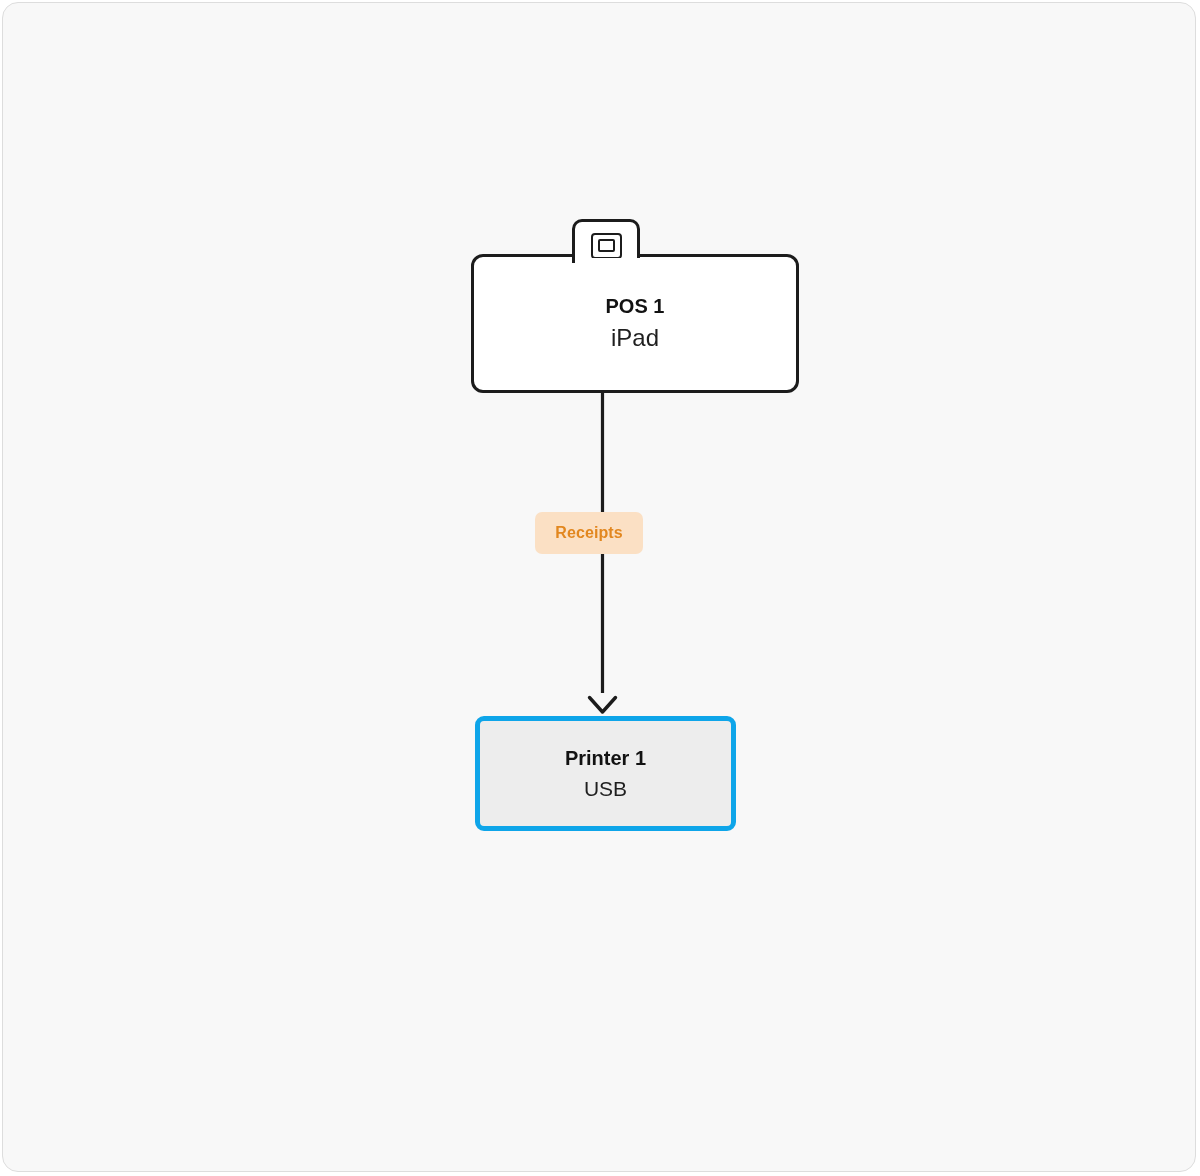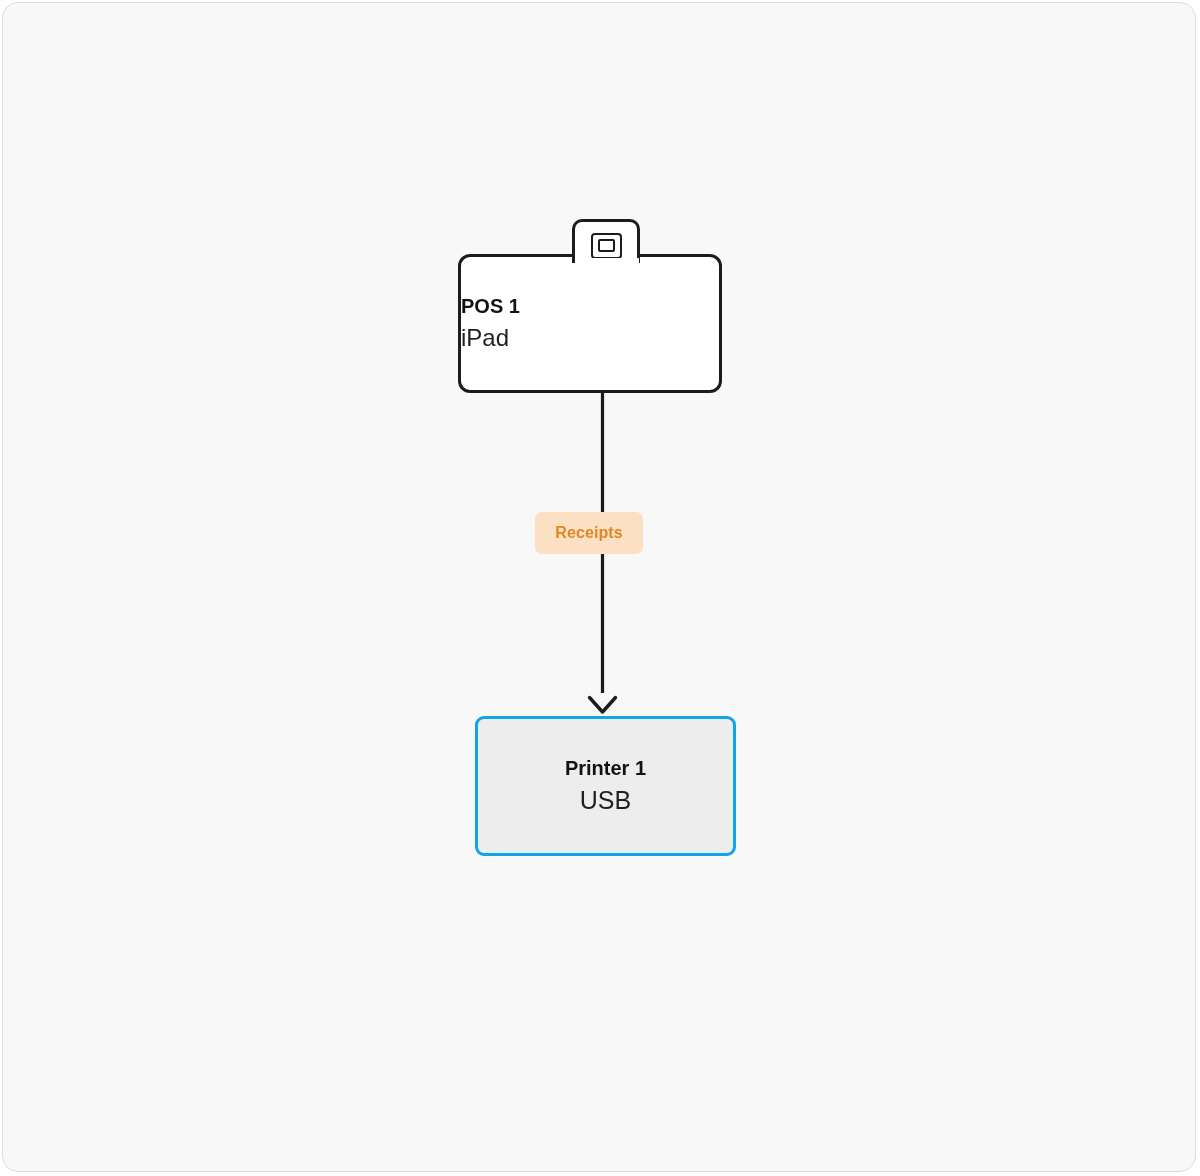--- a/index.html
+++ b/index.html
@@ -85,31 +85,31 @@
   #node-pos-1 {
     position: absolute;
     left: 455px;
     top: 251px;
     width: 292px;
     height: 139px;
     z-index: 4;
   }
   #node-pos-1 .node-body {
     position: absolute;
-    left: 0;
+    left: 13px;
     top: 0;
-    width: 264px;
+    width: 328px;
     height: 139px;
     box-sizing: border-box;
     background: #ffffff;
     border: 3.2px solid #1c1c1c;
     border-radius: 12px;
     display: flex;
     flex-direction: column;
-    align-items: flex-start;
+    align-items: center;
     justify-content: center;
   }
   
   #node-pos-1 .node-tab {
     position: absolute;
     left: 114px;
     top: -35px;
     width: 68px;
     height: 44px;
     box-sizing: border-box;
@@ -167,40 +167,40 @@
     color: #1f1f1f;
     line-height: 1.1;
   }
 
   
   #node-printer-1 {
     position: absolute;
     left: 472px;
     top: 713px;
     width: 261px;
-    height: 140px;
+    height: 115px;
     box-sizing: border-box;
     background: #ededed;
-    border: 3px solid #0ea5e9;
+    border: 5px solid #0ea5e9;
     border-radius: 9px;
     display: flex;
     flex-direction: column;
     align-items: center;
     justify-content: center;
     z-index: 4;
   }
   #node-printer-1 .node-title {
     font-size: 20px;
     font-weight: bold;
     color: #121212;
     line-height: 1.1;
     margin-bottom: 8px;
   }
   #node-printer-1 .node-subtitle {
-    font-size: 25px;
+    font-size: 21px;
     font-weight: normal;
     color: #1f1f1f;
     line-height: 1.1;
   }
 </style>
 </head>
 <body>
 
 <div id="diagram-canvas">
 

